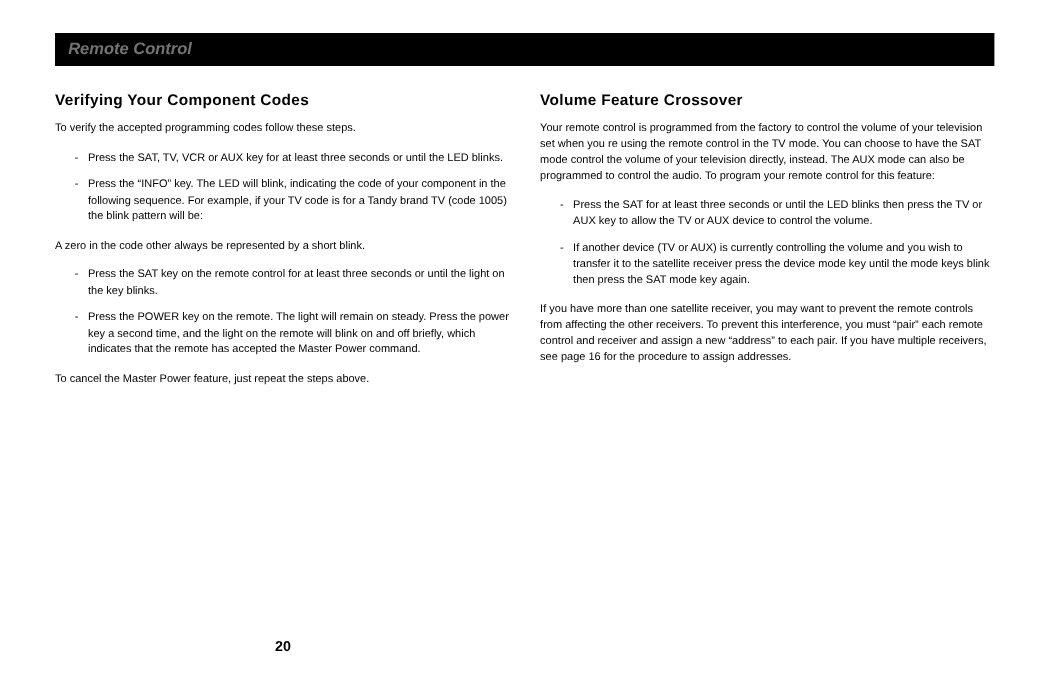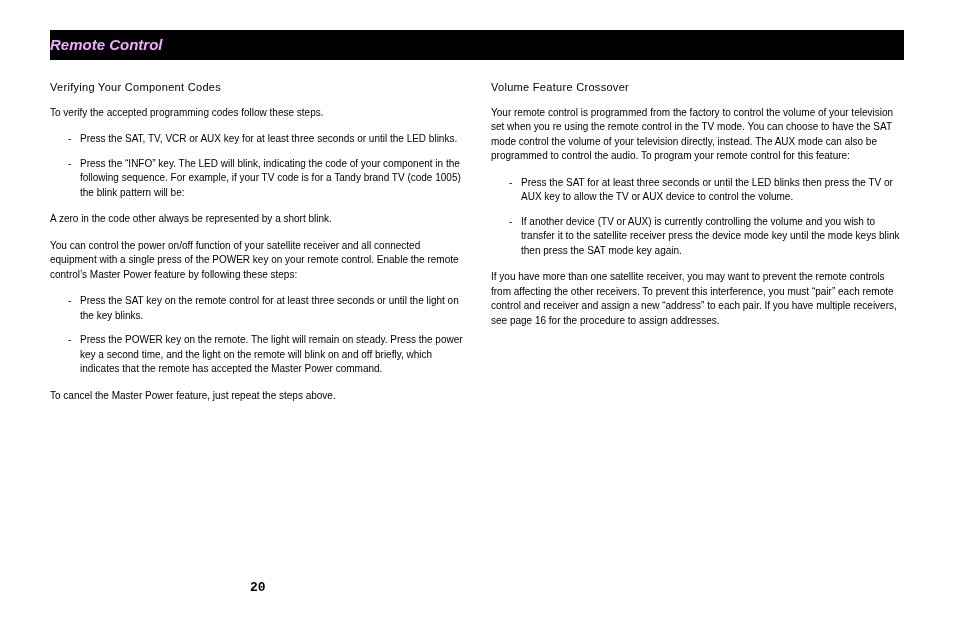--- a/index.html
+++ b/index.html
@@ -13,38 +13,38 @@
       width: 954px;
       height: 618px;
       padding: 30px 50px 20px 50px;
       font-size: 10px;
       color: #000;
       line-height: 1.45;
       position: relative;
     }
     .title-bar {
       background: #000;
-      color: #f0abfc;
-      padding: 4px 0;
+      color: #737373;
+      padding: 4px 12px;
       margin-bottom: 20px;
       font-weight: bold;
       font-size: 15px;
       font-style: italic;
     }
     .columns {
       display: flex;
       gap: 28px;
     }
     .col {
       flex: 1;
       width: 50%;
     }
     .section-heading {
-      font-weight: normal;
-      font-size: 11px;
+      font-weight: bold;
+      font-size: 14px;
       margin-bottom: 10px;
       letter-spacing: 0.3px;
     }
     .para {
       margin-bottom: 12px;
       font-size: 10px;
     }
     .list {
       margin-bottom: 12px;
     }
@@ -59,21 +59,20 @@
     }
     .list-item .text {
       flex: 1;
     }
     .page-number {
       position: absolute;
       bottom: 20px;
       left: 250px;
       font-weight: bold;
       font-size: 13px;
-      font-family: Liberation Mono, monospace;
     }
   </style>
 </head>
 <body>
 
 <div class="title-bar">
   <span>Remote Control</span>
 </div>
 
 <div class="columns">
@@ -87,21 +86,20 @@
         <span class="dash">-</span>
         <span class="text">Press the SAT, TV, VCR or AUX key for at least three seconds or until the LED blinks.</span>
       </div>
       <div class="list-item">
         <span class="dash">-</span>
         <span class="text">Press the “INFO” key. The LED will blink, indicating the code of your component in the following sequence. For example, if your TV code is for a Tandy brand TV (code 1005) the blink pattern will be:</span>
       </div>
     </div>
     <div class="para">A zero in the code other always be represented by a short blink.</div>
 
-    <div class="para">You can control the power on/off function of your satellite receiver and all connected equipment with a single press of the POWER key on your remote control. Enable the remote control’s Master Power feature by following these steps:</div>
     <div class="list">
       <div class="list-item">
         <span class="dash">-</span>
         <span class="text">Press the SAT key on the remote control for at least three seconds or until the light on the key blinks.</span>
       </div>
       <div class="list-item">
         <span class="dash">-</span>
         <span class="text">Press the POWER key on the remote. The light will remain on steady. Press the power key a second time, and the light on the remote will blink on and off briefly, which indicates that the remote has accepted the Master Power command.</span>
       </div>
     </div>

